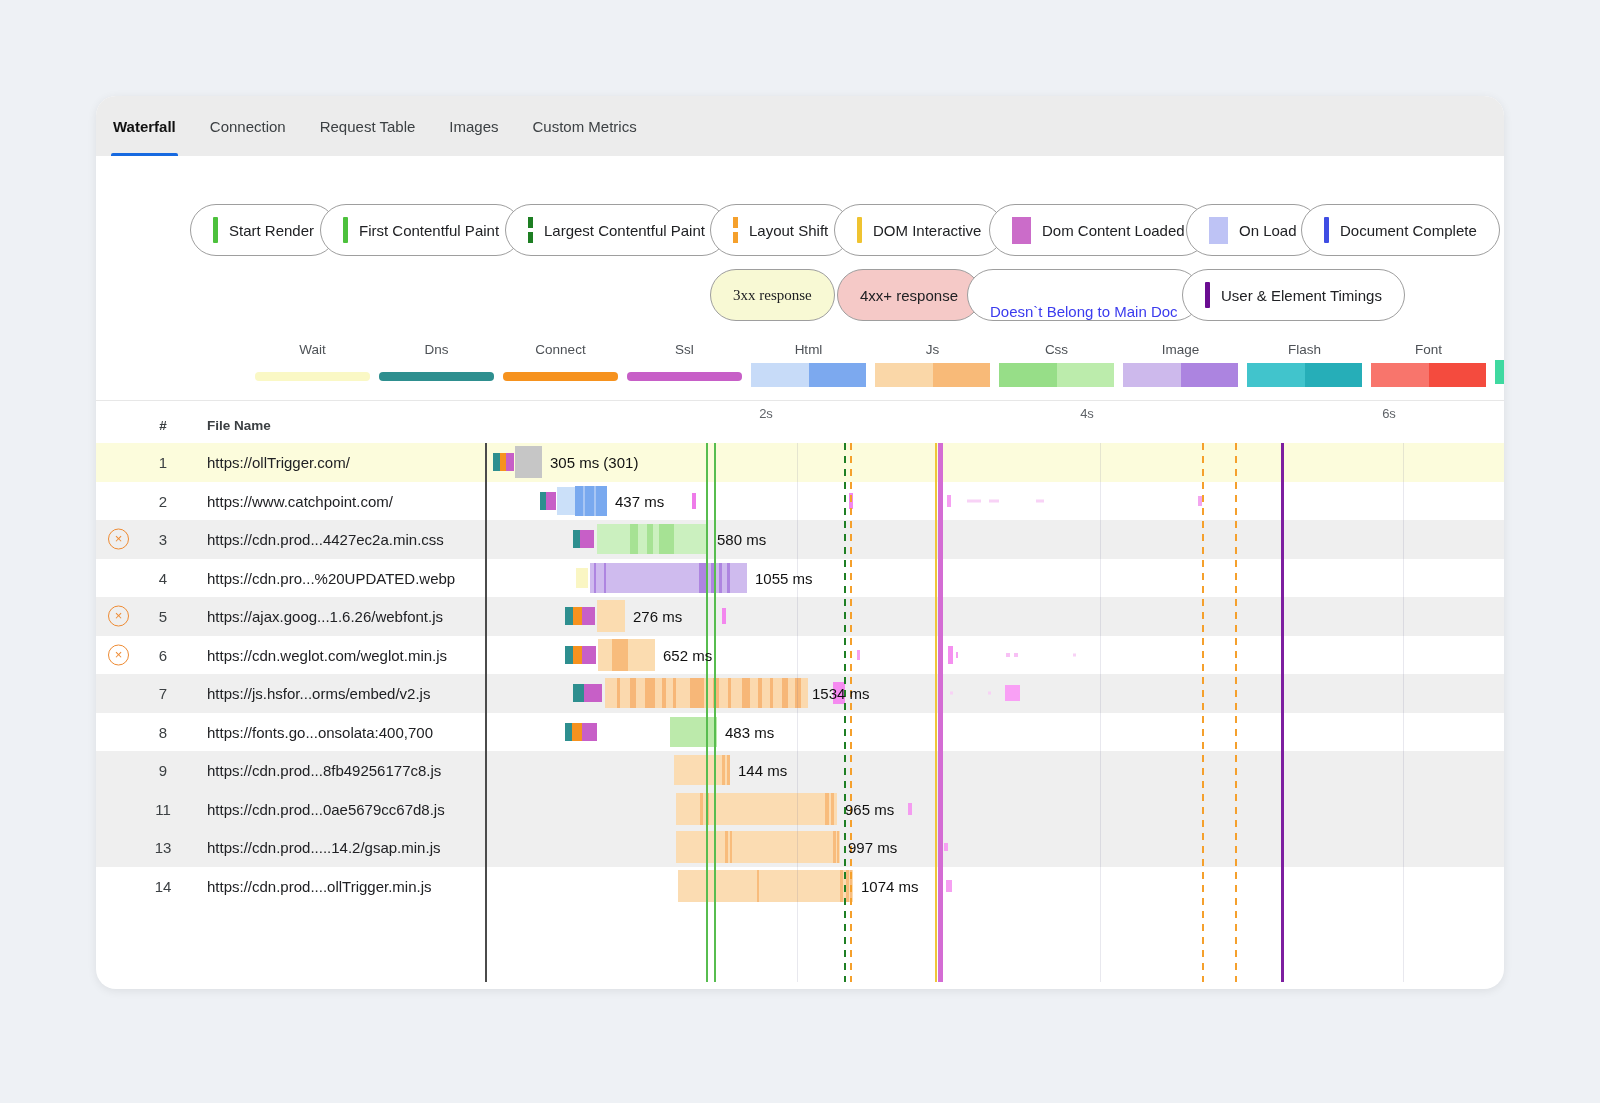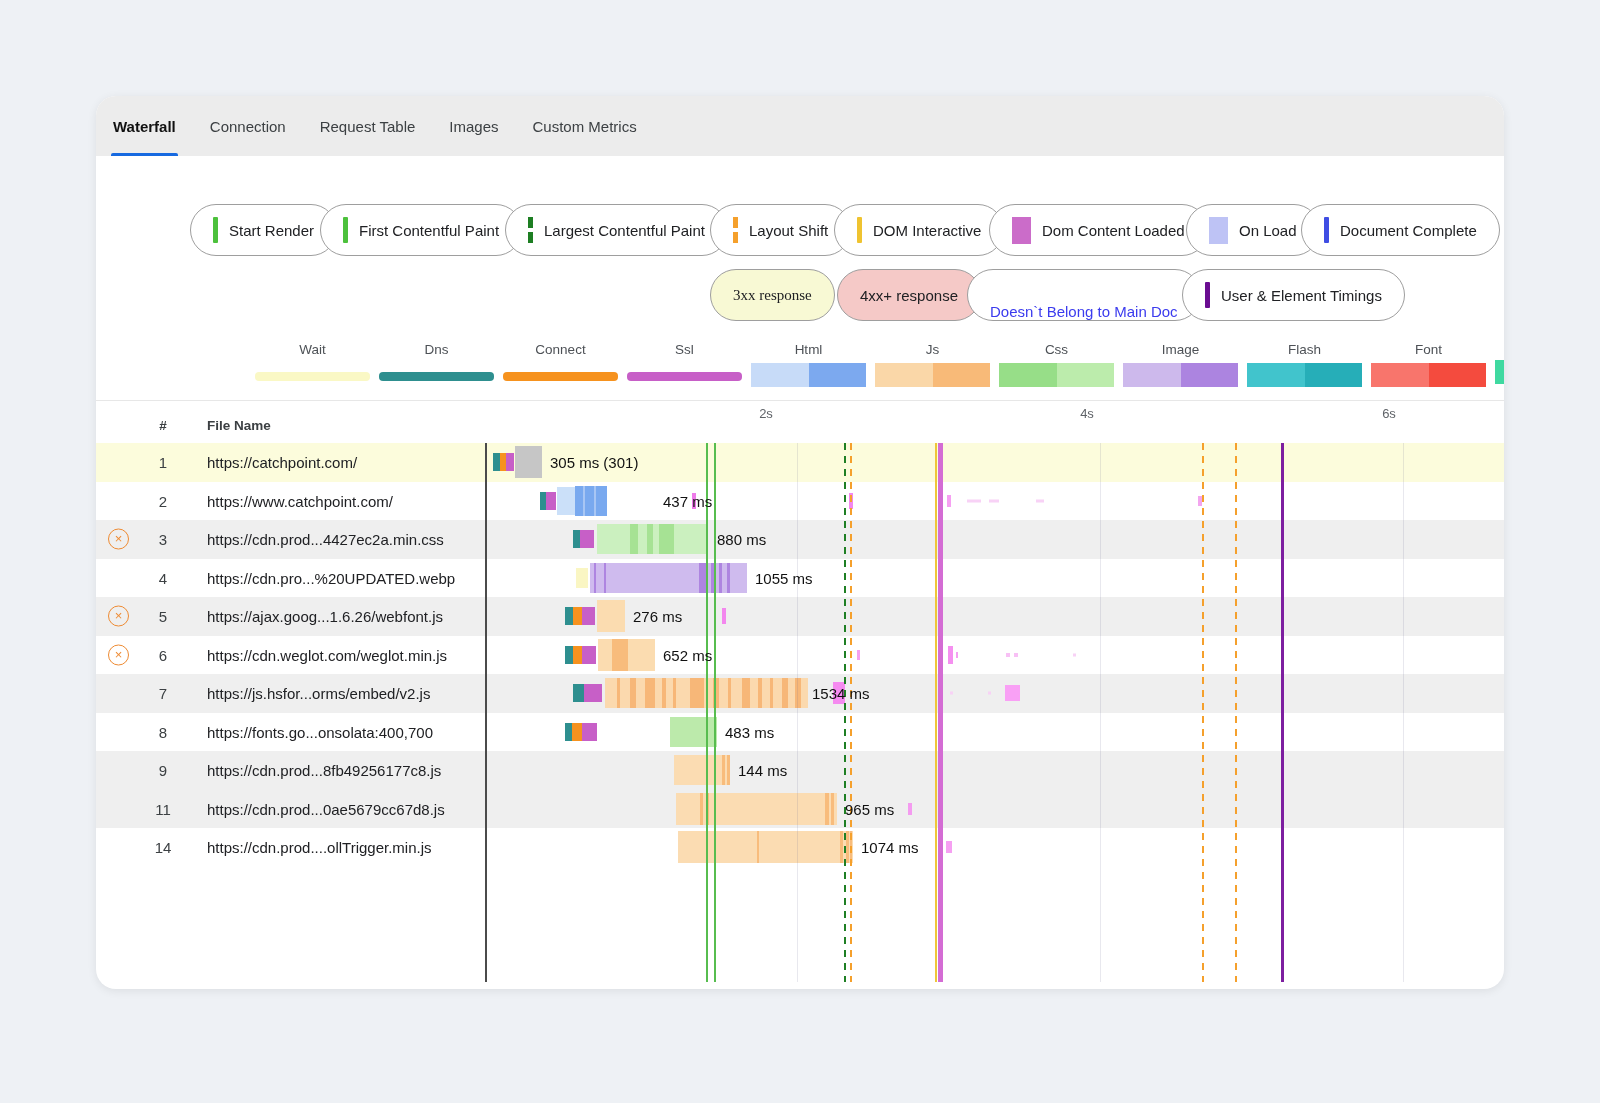--- a/index.html
+++ b/index.html
@@ -189,21 +189,21 @@
   <div id="timelabels">
       <div class="time-label" style="left: 670px;">2s</div>
       <div class="time-label" style="left: 991px;">4s</div>
       <div class="time-label" style="left: 1293px;">6s</div>
     </div>
   <div class="col-hdr" style="left:57px; width:20px; text-align:center;">#</div>
   <div class="col-hdr" style="left:111px;">File Name</div>
   <div id="rows">
       <div class="row" style="background: rgb(252, 252, 220);">
         <div class="rownum">1</div>
-        <div class="fname">https://catchpoint.com/</div>
+        <div class="fname">https://ollTrigger.com/</div>
         <div class="bar" style="left: 397px; width: 7px; height: 18px; background: rgb(46, 143, 143);"></div>
         <div class="bar" style="left: 404px; width: 6px; height: 18px; background: rgb(246, 146, 30);"></div>
         <div class="bar" style="left: 410px; width: 8px; height: 18px; background: rgb(199, 95, 199);"></div>
         <div class="bar" style="left: 419px; width: 27px; height: 32px; background: rgb(198, 198, 198);"></div>
         <div class="durlabel" style="left: 454px;">305 ms (301)</div>
       </div>
       <div class="row" style="background: rgb(255, 255, 255);">
         <div class="rownum">2</div>
         <div class="fname">https://www.catchpoint.com/</div>
         <div class="bar" style="left: 444px; width: 6px; height: 18px; background: rgb(46, 143, 143);"></div>
@@ -212,33 +212,33 @@
         <div class="bar" style="left: 479px; width: 32px; height: 30px; background: rgb(121, 169, 239);"></div>
         <div class="bar" style="left: 487px; width: 2px; height: 30px; background: rgb(168, 198, 244);"></div>
         <div class="bar" style="left: 498px; width: 2px; height: 30px; background: rgb(168, 198, 244);"></div>
         <div class="bar" style="left: 596px; width: 4px; height: 16px; background: rgb(238, 123, 233);"></div>
         <div class="bar" style="left: 753px; width: 4px; height: 16px; background: rgb(243, 135, 238);"></div>
         <div class="bar" style="left: 851px; width: 4px; height: 12px; background: rgb(246, 160, 242);"></div>
         <div class="bar" style="left: 871px; width: 14px; height: 3px; background: rgb(248, 210, 246);"></div>
         <div class="bar" style="left: 893px; width: 10px; height: 3px; background: rgb(248, 210, 246);"></div>
         <div class="bar" style="left: 940px; width: 8px; height: 3px; background: rgb(248, 210, 246);"></div>
         <div class="bar" style="left: 1102px; width: 4px; height: 10px; background: rgb(243, 165, 239);"></div>
-        <div class="durlabel" style="left: 519px; margin-left: 48px;">437 ms</div>
+        <div class="durlabel" style="left: 519px;">437 ms</div>
       </div>
       <div class="row" style="background: rgb(239, 239, 239);">
         <div class="err-ic">×</div>
         <div class="rownum">3</div>
         <div class="fname">https://cdn.prod...4427ec2a.min.css</div>
         <div class="bar" style="left: 477px; width: 7px; height: 18px; background: rgb(46, 143, 143);"></div>
         <div class="bar" style="left: 484px; width: 14px; height: 18px; background: rgb(199, 95, 199);"></div>
         <div class="bar" style="left: 501px; width: 111px; height: 30px; background: rgb(203, 240, 191);"></div>
         <div class="bar" style="left: 534px; width: 8px; height: 30px; background: rgb(166, 226, 148);"></div>
         <div class="bar" style="left: 551px; width: 6px; height: 30px; background: rgb(166, 226, 148);"></div>
         <div class="bar" style="left: 563px; width: 15px; height: 30px; background: rgb(166, 226, 148);"></div>
-        <div class="durlabel" style="left: 621px;">880 ms</div>
+        <div class="durlabel" style="left: 621px;">580 ms</div>
       </div>
       <div class="row" style="background: rgb(255, 255, 255);">
         <div class="rownum">4</div>
         <div class="fname">https://cdn.pro...%20UPDATED.webp</div>
         <div class="bar" style="left: 480px; width: 12px; height: 20px; background: rgb(250, 246, 195);"></div>
         <div class="bar" style="left: 494px; width: 157px; height: 30px; background: rgb(207, 187, 238);"></div>
         <div class="bar" style="left: 498px; width: 2px; height: 30px; background: rgb(174, 133, 224);"></div>
         <div class="bar" style="left: 508px; width: 2px; height: 30px; background: rgb(174, 133, 224);"></div>
         <div class="bar" style="left: 603px; width: 7px; height: 30px; background: rgb(174, 133, 224);"></div>
         <div class="bar" style="left: 615px; width: 4px; height: 30px; background: rgb(174, 133, 224);"></div>
@@ -320,20 +320,31 @@
         <div class="rownum">11</div>
         <div class="fname">https://cdn.prod...0ae5679cc67d8.js</div>
         <div class="bar" style="left: 580px; width: 161px; height: 32px; background: rgb(251, 220, 178);"></div>
         <div class="bar" style="left: 604px; width: 3px; height: 32px; background: rgb(248, 188, 124);"></div>
         <div class="bar" style="left: 611px; width: 2px; height: 32px; background: rgb(248, 188, 124);"></div>
         <div class="bar" style="left: 729px; width: 4px; height: 32px; background: rgb(248, 188, 124);"></div>
         <div class="bar" style="left: 735px; width: 3px; height: 32px; background: rgb(248, 188, 124);"></div>
         <div class="bar" style="left: 812px; width: 4px; height: 12px; background: rgb(244, 155, 240);"></div>
         <div class="durlabel" style="left: 749px;">965 ms</div>
       </div>
+      <div class="row" style="background: rgb(239, 239, 239);">
+        <div class="rownum">13</div>
+        <div class="fname">https://cdn.prod.....14.2/gsap.min.js</div>
+        <div class="bar" style="left: 580px; width: 164px; height: 32px; background: rgb(251, 220, 178);"></div>
+        <div class="bar" style="left: 629px; width: 3px; height: 32px; background: rgb(248, 188, 124);"></div>
+        <div class="bar" style="left: 634px; width: 2px; height: 32px; background: rgb(248, 188, 124);"></div>
+        <div class="bar" style="left: 737px; width: 3px; height: 32px; background: rgb(248, 188, 124);"></div>
+        <div class="bar" style="left: 741px; width: 2px; height: 32px; background: rgb(248, 188, 124);"></div>
+        <div class="bar" style="left: 848px; width: 4px; height: 8px; background: rgb(246, 160, 242);"></div>
+        <div class="durlabel" style="left: 752px;">997 ms</div>
+      </div>
       <div class="row" style="background: rgb(255, 255, 255);">
         <div class="rownum">14</div>
         <div class="fname">https://cdn.prod....ollTrigger.min.js</div>
         <div class="bar" style="left: 582px; width: 175px; height: 32px; background: rgb(251, 220, 178);"></div>
         <div class="bar" style="left: 661px; width: 2px; height: 32px; background: rgb(248, 188, 124);"></div>
         <div class="bar" style="left: 744px; width: 3px; height: 32px; background: rgb(248, 188, 124);"></div>
         <div class="bar" style="left: 750px; width: 3px; height: 32px; background: rgb(248, 188, 124);"></div>
         <div class="bar" style="left: 754px; width: 2px; height: 32px; background: rgb(248, 188, 124);"></div>
         <div class="bar" style="left: 850px; width: 6px; height: 12px; background: rgb(246, 160, 242);"></div>
         <div class="durlabel" style="left: 765px;">1074 ms</div>

